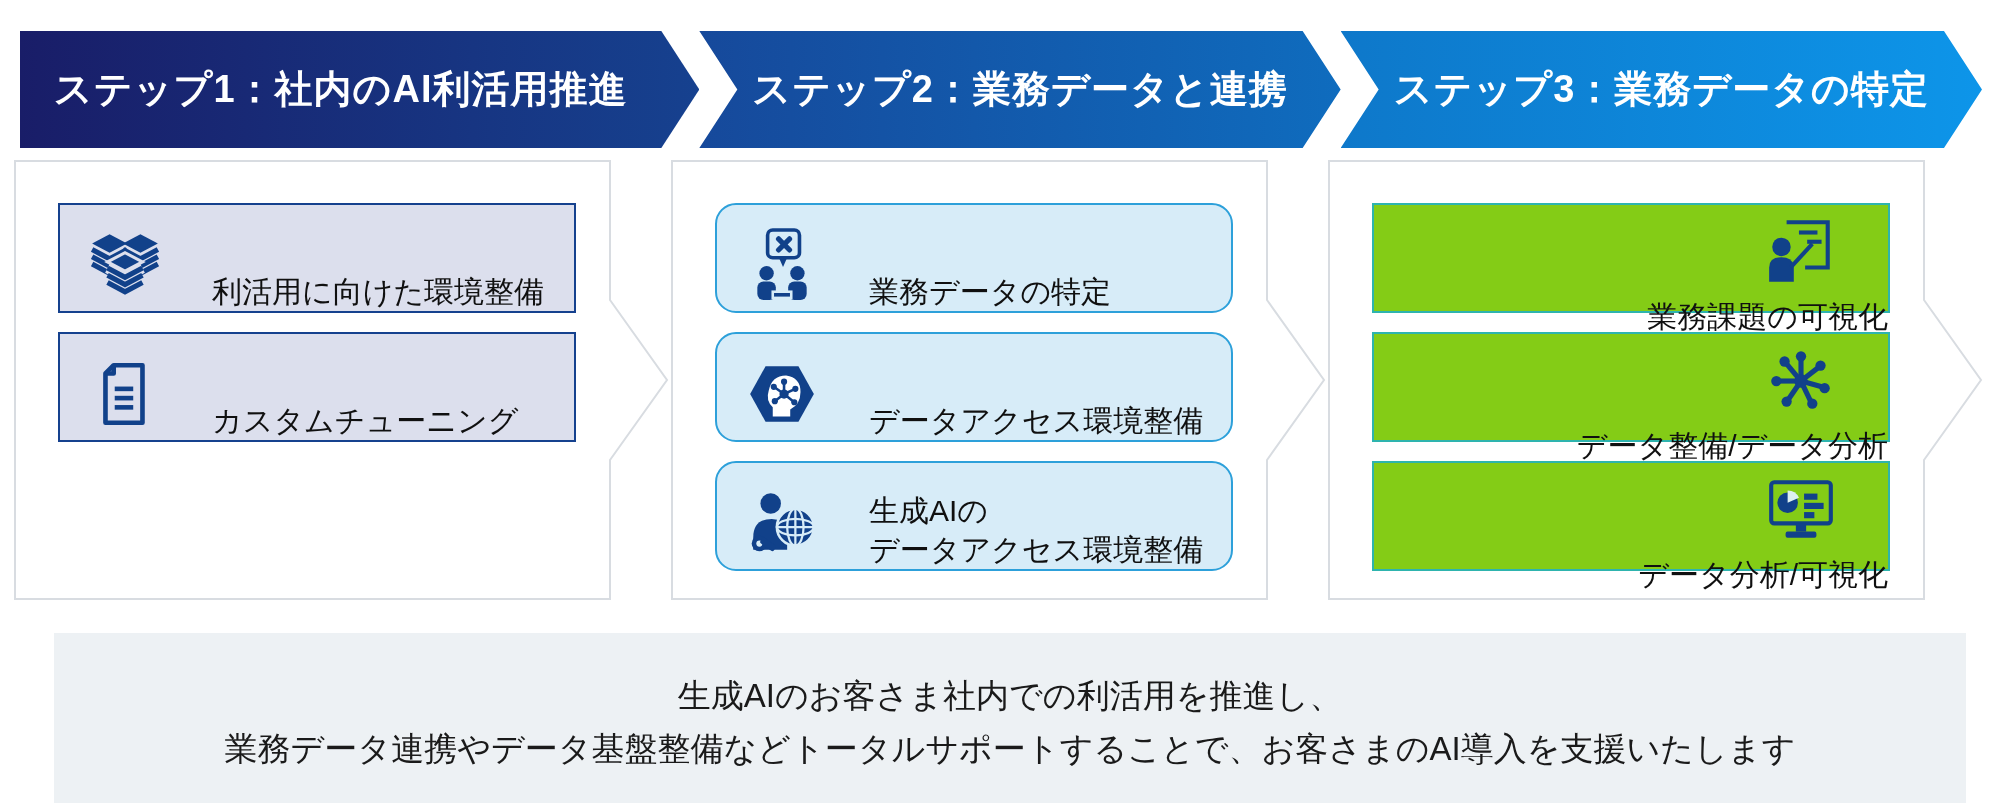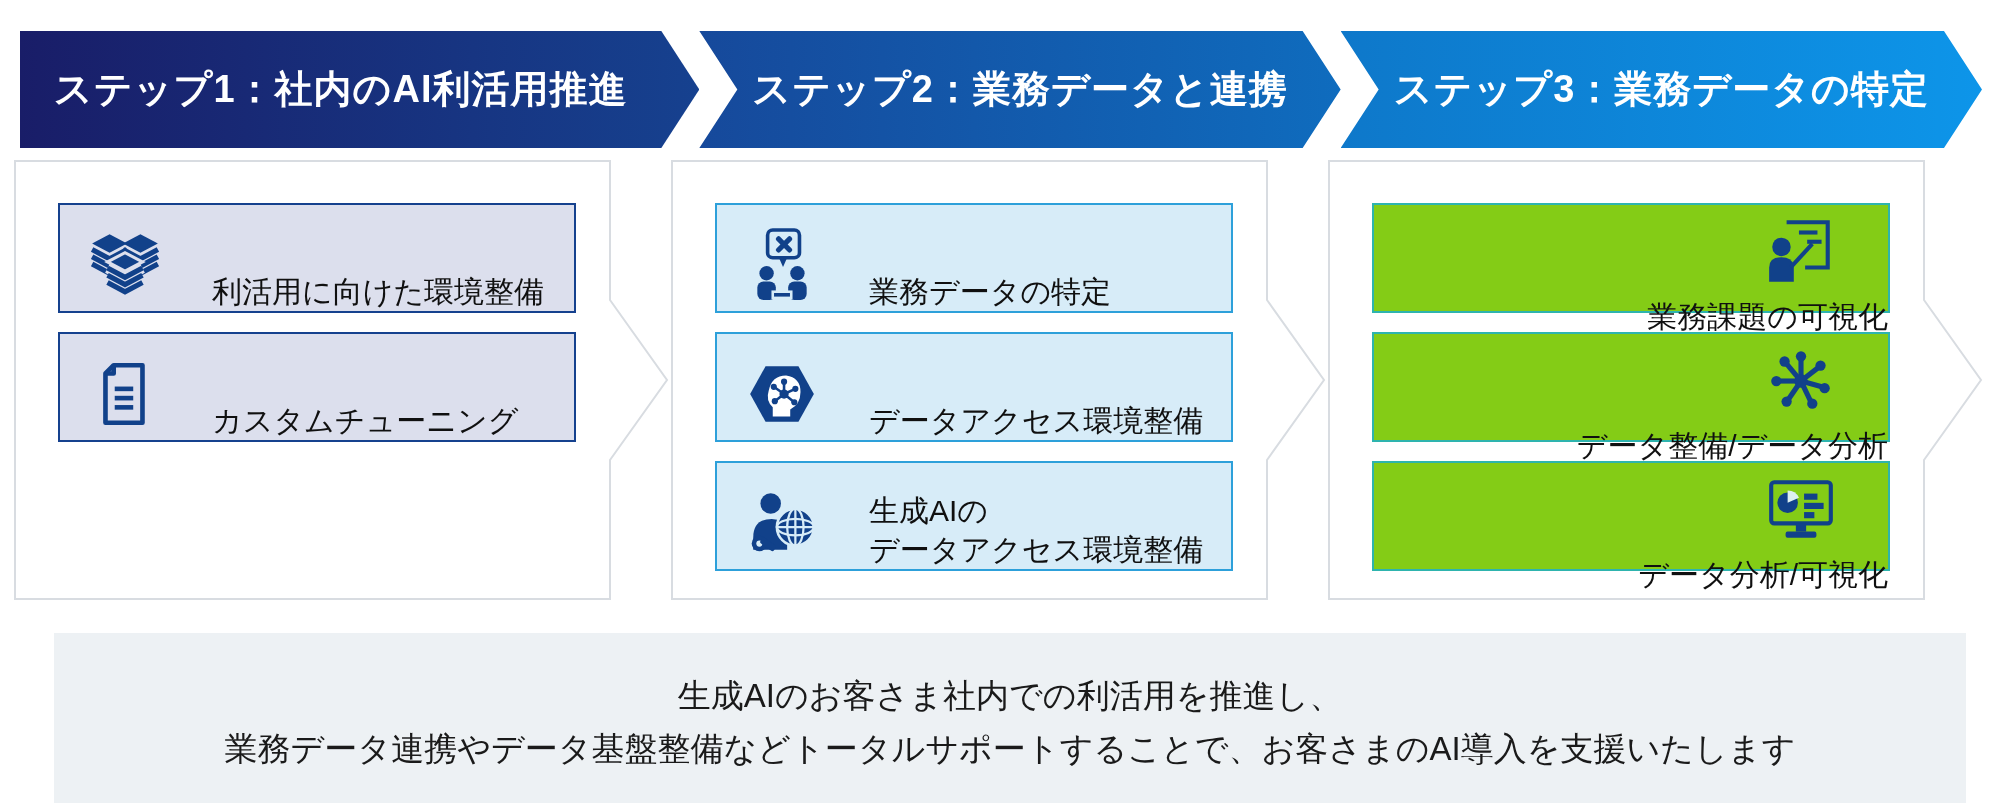--- a/index.html
+++ b/index.html
@@ -35,21 +35,21 @@
     position:absolute;left:0;top:0;height:440px;width:calc(100% + 57px);
     overflow:visible;pointer-events:none;
   }
   .items{position:relative;padding:43px 35px 0 44px;display:flex;flex-direction:column;gap:19px;}
   .item{height:110px;display:flex;align-items:flex-end;padding-left:28px;border:2px solid;box-sizing:border-box;}
   .icon-box{width:74px;height:92px;flex:none;display:flex;align-items:center;justify-content:center;margin-right:50px;}
   .icon-box svg{width:74px;height:92px;}
   .item-label{font-size:30px;color:#101010;line-height:1.3;white-space:pre-line;}
 
   .step1 .item{background:#dcdfed;border-color:#15418e;}
-  .step2 .item{background:#d7ecf8;border-color:#2da0da;}
+  .step2 .item{background:#d7ecf8;border-color:#2da0da;border-radius:21px;}
   .step3 .item{background:#84cc16;border-color:#2eb4ae;flex-direction:column;}
 
   
   .footer{
     position:absolute;left:54px;top:633px;width:1912px;height:180px;background:#edf1f4;
     display:flex;flex-direction:column;align-items:center;justify-content:center;
     font-size:33px;color:#1a1a1a;line-height:1.6;text-align:center;
   }
 </style>
 </head>

